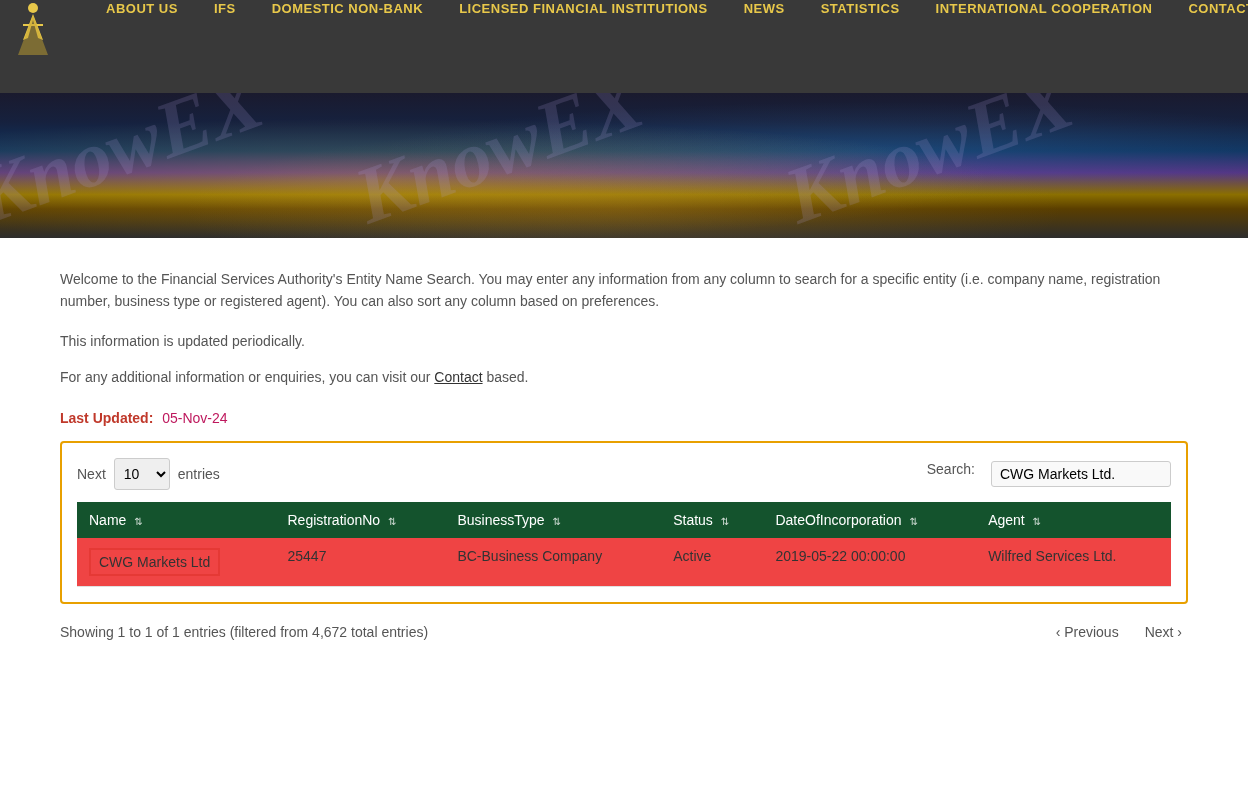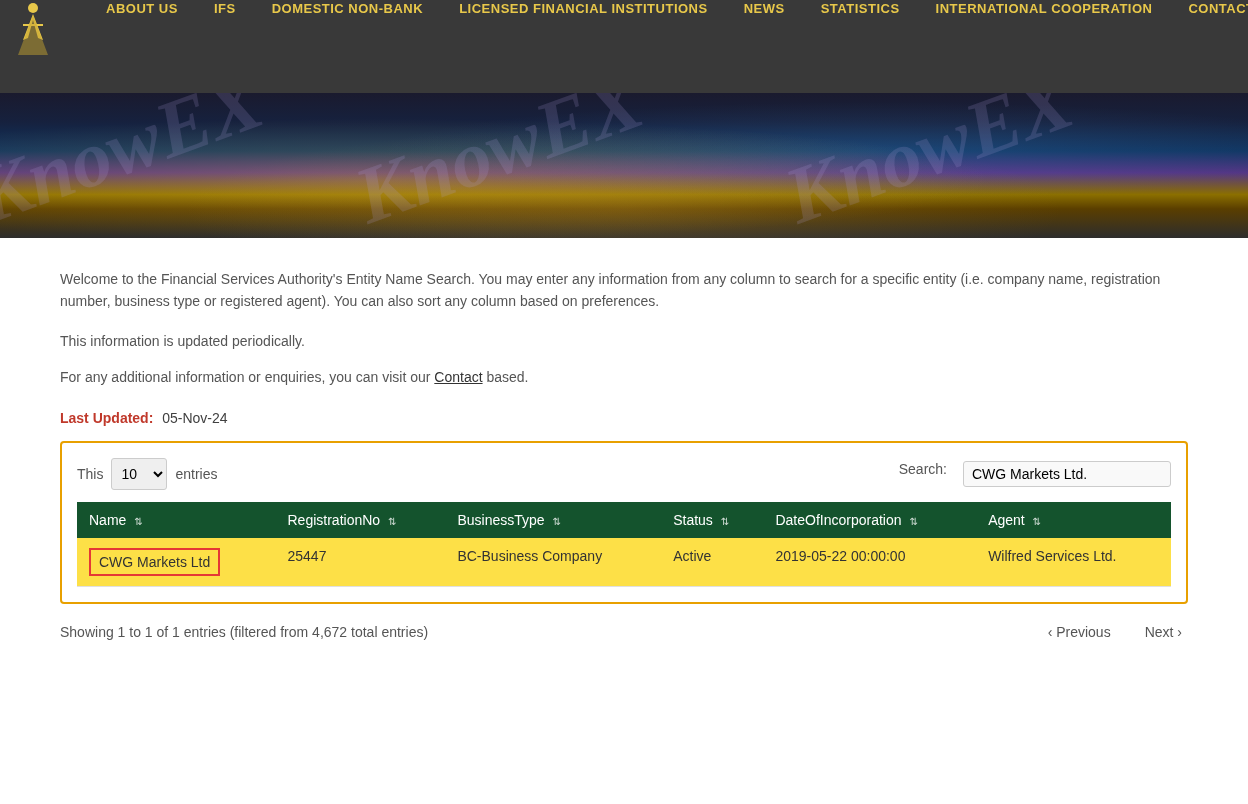--- a/index.html
+++ b/index.html
@@ -93,21 +93,21 @@
     }
     .last-updated {
       margin-bottom: 15px;
       font-size: 14px;
     }
     .last-updated-label {
       color: #c0392b;
       font-weight: bold;
     }
     .last-updated-value {
-      color: #404040;
+      color: #be185d;
       margin-left: 5px;
     }
 
     
     .table-container {
       border: 2px solid #e8a000;
       border-radius: 4px;
       padding: 15px;
       margin-bottom: 10px;
     }
@@ -137,21 +137,21 @@
     }
     .search-box label {
       color: #555;
       font-size: 14px;
     }
     .search-box input {
       border: 1px solid #ccc;
       padding: 4px 8px;
       font-size: 14px;
       border-radius: 3px;
-      width: 208px;
+      width: 180px;
       background: #f9f9f9;
     }
 
     
     .data-table {
       width: 100%;
       border-collapse: collapse;
       font-size: 14px;
     }
     .data-table thead tr {
@@ -165,21 +165,21 @@
       white-space: nowrap;
       cursor: pointer;
     }
     .data-table thead th .sort-arrows {
       display: inline-block;
       margin-left: 4px;
       font-size: 10px;
       opacity: 0.8;
     }
     .data-table tbody tr {
-      background: #fde047;
+      background: #ef4444;
       border-bottom: 1px solid #e0e0e0;
     }
     .data-table tbody tr:nth-child(even) {
       background: #f9f9f9;
     }
     .data-table tbody td {
       padding: 10px 12px;
       vertical-align: top;
     }
     .name-cell {
@@ -193,21 +193,21 @@
       display: flex;
       justify-content: space-between;
       align-items: center;
       padding: 8px 0;
       font-size: 14px;
       color: #555;
     }
     .pagination-info {}
     .pagination-links {
       display: flex;
-      gap: 22px;
+      gap: 14px;
       align-items: center;
     }
     .pagination-links a {
       color: #555;
       text-decoration: none;
       font-size: 14px;
       padding: 2px 6px;
     }
   </style>
 </head>
@@ -254,21 +254,21 @@
 
   <p class="last-updated">
     <span class="last-updated-label">Last Updated:</span>
     <span class="last-updated-value">05-Nov-24</span>
   </p>
 
   <div class="table-container">
 
     <div class="table-controls">
       <div class="show-entries">
-        <span>This</span>
+        <span>Next</span>
         <select>
           <option>10</option>
           <option>25</option>
           <option>50</option>
           <option>100</option>
         </select>
         <span>entries</span>
       </div>
       <div class="search-box">
         <label>Search:</label>

